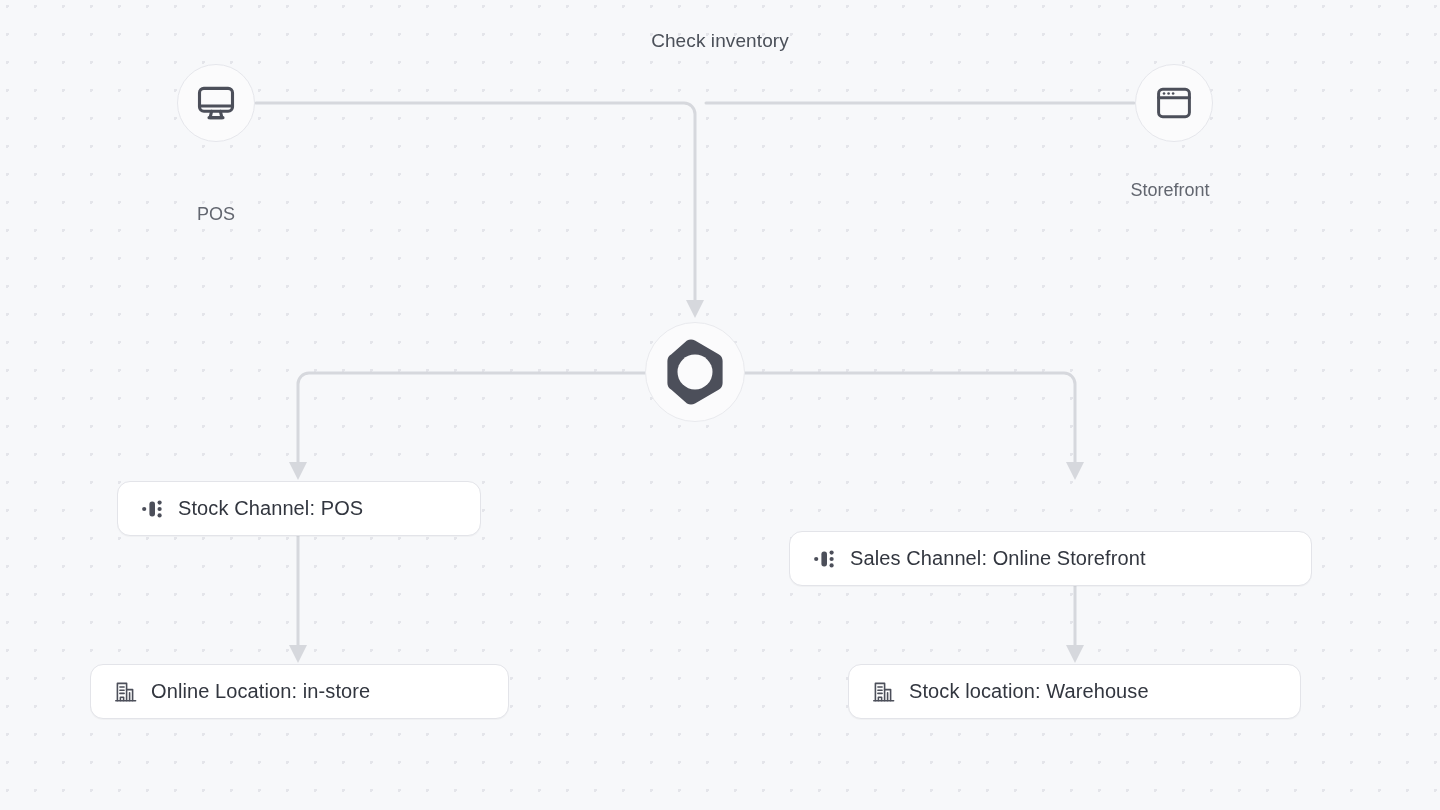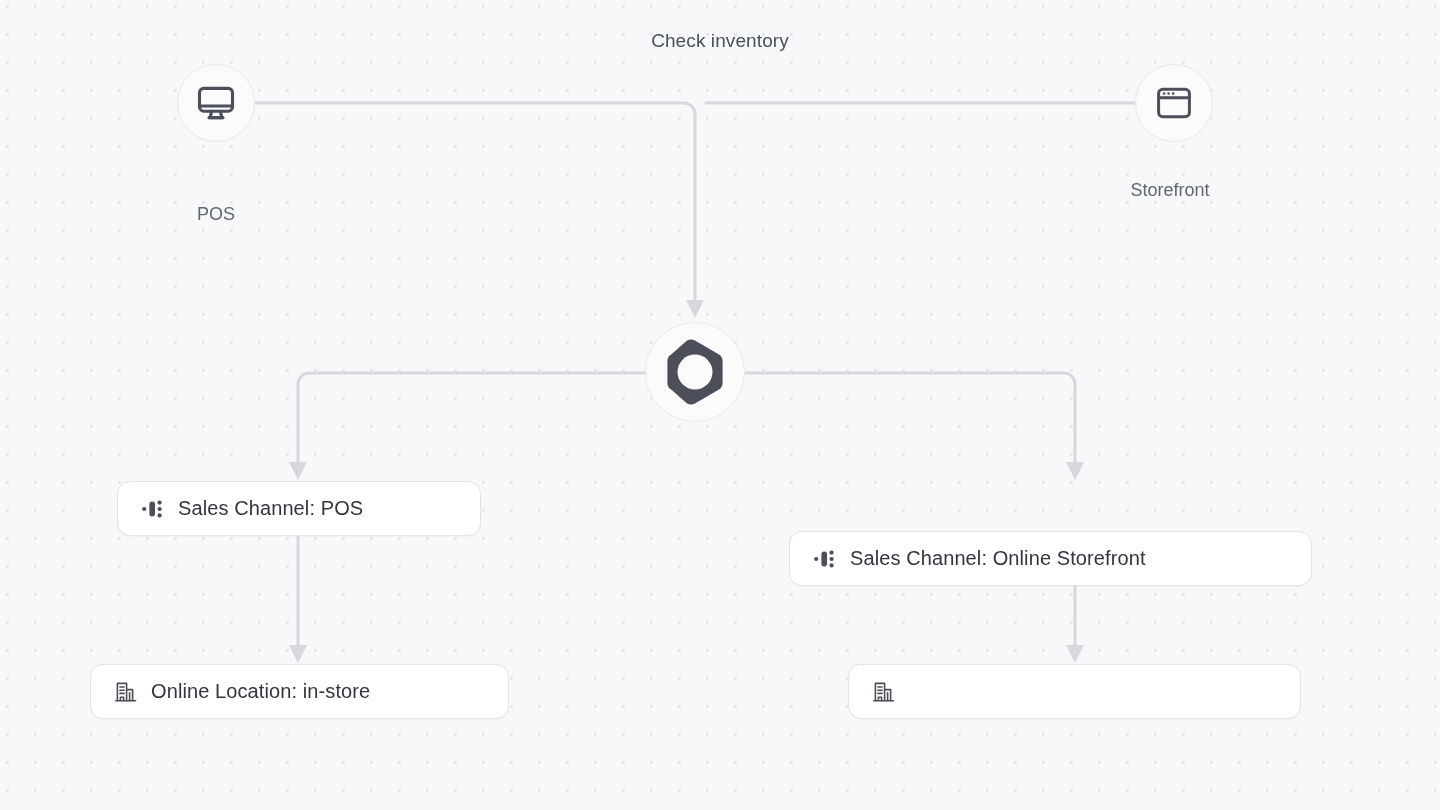--- a/index.html
+++ b/index.html
@@ -195,21 +195,21 @@
   <div class="entity-box" id="box-channel-pos">
     <span class="entity-icon">
       <svg width="26" height="26" viewBox="0 0 26 26" fill="#4c4f5a">
         <circle cx="4.2" cy="13" r="2.1"></circle>
         <rect x="9.4" y="5.6" width="5.6" height="14.8" rx="2.6"></rect>
         <circle cx="19.6" cy="6.6" r="2.1"></circle>
         <circle cx="19.6" cy="13" r="2.1"></circle>
         <circle cx="19.6" cy="19.4" r="2.1"></circle>
       </svg>
     </span>
-    <span class="entity-label">Sales Channel: POS</span>
+    <span class="entity-label">Stock Channel: POS</span>
   </div>
 
   <div class="entity-box" id="box-channel-storefront">
     <span class="entity-icon">
       <svg width="26" height="26" viewBox="0 0 26 26" fill="#4c4f5a">
         <circle cx="4.2" cy="13" r="2.1"></circle>
         <rect x="9.4" y="5.6" width="5.6" height="14.8" rx="2.6"></rect>
         <circle cx="19.6" cy="6.6" r="2.1"></circle>
         <circle cx="19.6" cy="13" r="2.1"></circle>
         <circle cx="19.6" cy="19.4" r="2.1"></circle>
@@ -236,15 +236,16 @@
     <span class="entity-icon">
       <svg width="26" height="26" viewBox="0 0 26 26" fill="none" stroke="#4c4f5a" stroke-width="1.6" stroke-linecap="round" stroke-linejoin="round">
         <path d="M4.4 21.6 V4.4 h9.2 v17.2" fill="none"></path>
         <path d="M13.6 10.6 h6 v11" fill="none"></path>
         <path d="M6.9 8 h4.2 M6.9 11.2 h4.2 M6.9 14.4 h4.2"></path>
         <path d="M7.4 21.6 v-3.4 h3.2 v3.4"></path>
         <path d="M16.6 13.8 v7.8"></path>
         <path d="M2.8 21.8 H22.6"></path>
       </svg>
     </span>
+    <span class="entity-label">Stock location: Warehouse</span>
   </div>
 
 </div>
 
 </body></html>

